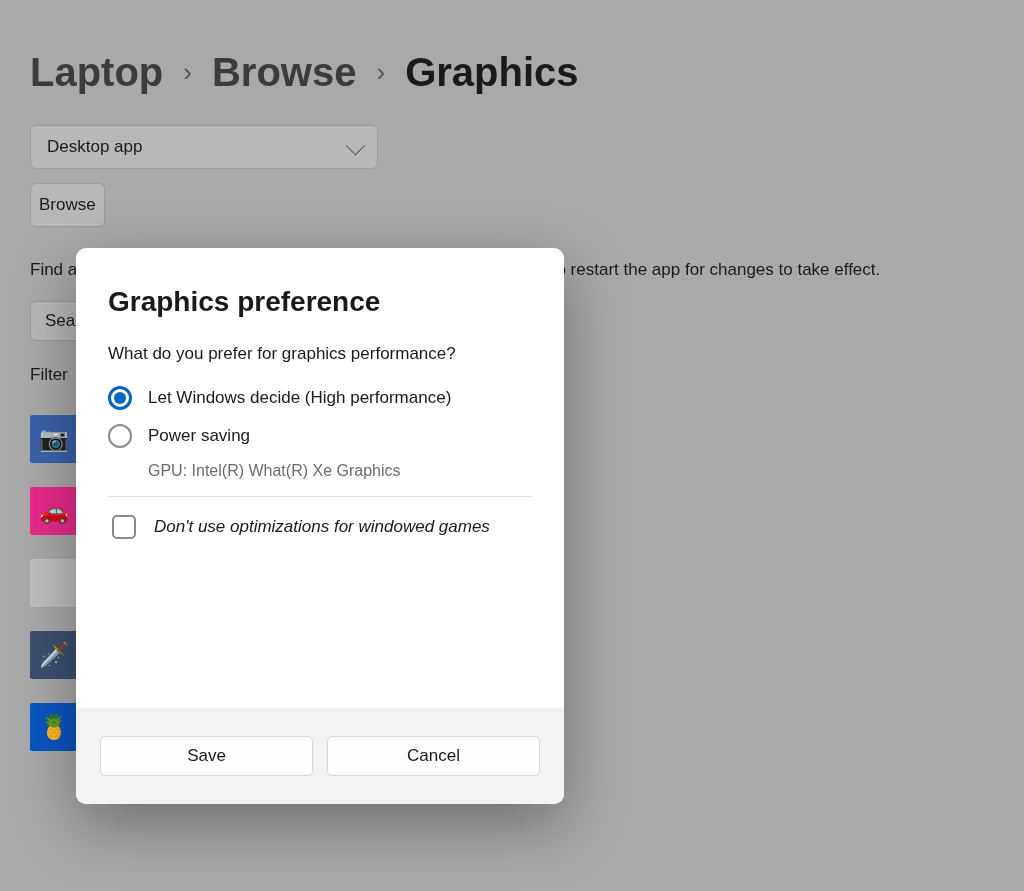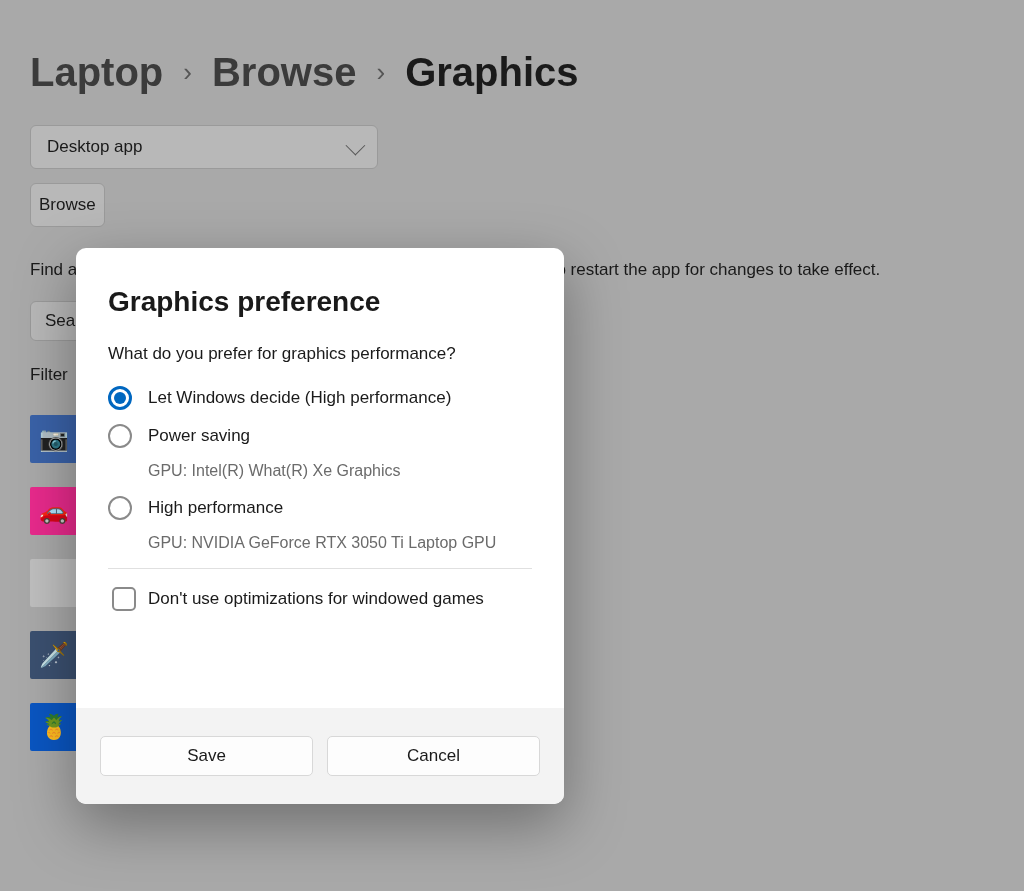--- a/index.html
+++ b/index.html
@@ -149,21 +149,21 @@
     .radio-label { font-size: 17px; color: #1a1a1a; }
     .radio-sub {
       font-size: 16px;
       color: #6b6b6b;
       margin-left: 40px;
       margin-bottom: 16px;
     }
     .radio-group { margin-bottom: 6px; }
     .divider { height: 1px; background: #e0e0e0; margin: 6px 0 18px 0; }
     .check-row {
-      display: flex; align-items: center; gap: 12px; margin-top: 4px; margin-left: 4px;
+      display: flex; align-items: center; gap: 18px; margin-top: 4px; margin-left: 4px; font-style: italic;
     }
     .checkbox {
       width: 24px; height: 24px; border: 2px solid #8a8a8a; border-radius: 5px;
       flex-shrink: 0;
     }
     .check-label { font-size: 17px; color: #1a1a1a; }
     .dialog-footer {
       background: #f3f3f3;
       padding: 28px 24px;
       display: flex;
@@ -255,27 +255,20 @@
       </div>
 
       <div class="radio-group">
         <div class="radio-row">
           <div class="radio-outer"></div>
           <span class="radio-label">Power saving</span>
         </div>
         <div class="radio-sub">GPU: Intel(R) What(R) Xe Graphics</div>
       </div>
 
-      <div class="radio-group">
-        <div class="radio-row">
-          <div class="radio-outer"></div>
-          <span class="radio-label">High performance</span>
-        </div>
-        <div class="radio-sub">GPU: NVIDIA GeForce RTX 3050 Ti Laptop GPU</div>
-      </div>
 
       <div class="divider"></div>
 
       <div class="check-row">
         <div class="checkbox"></div>
         <span class="check-label">Don't use optimizations for windowed games</span>
       </div>
     </div>
     <div class="dialog-footer">
       <div class="dlg-btn">Save</div>

